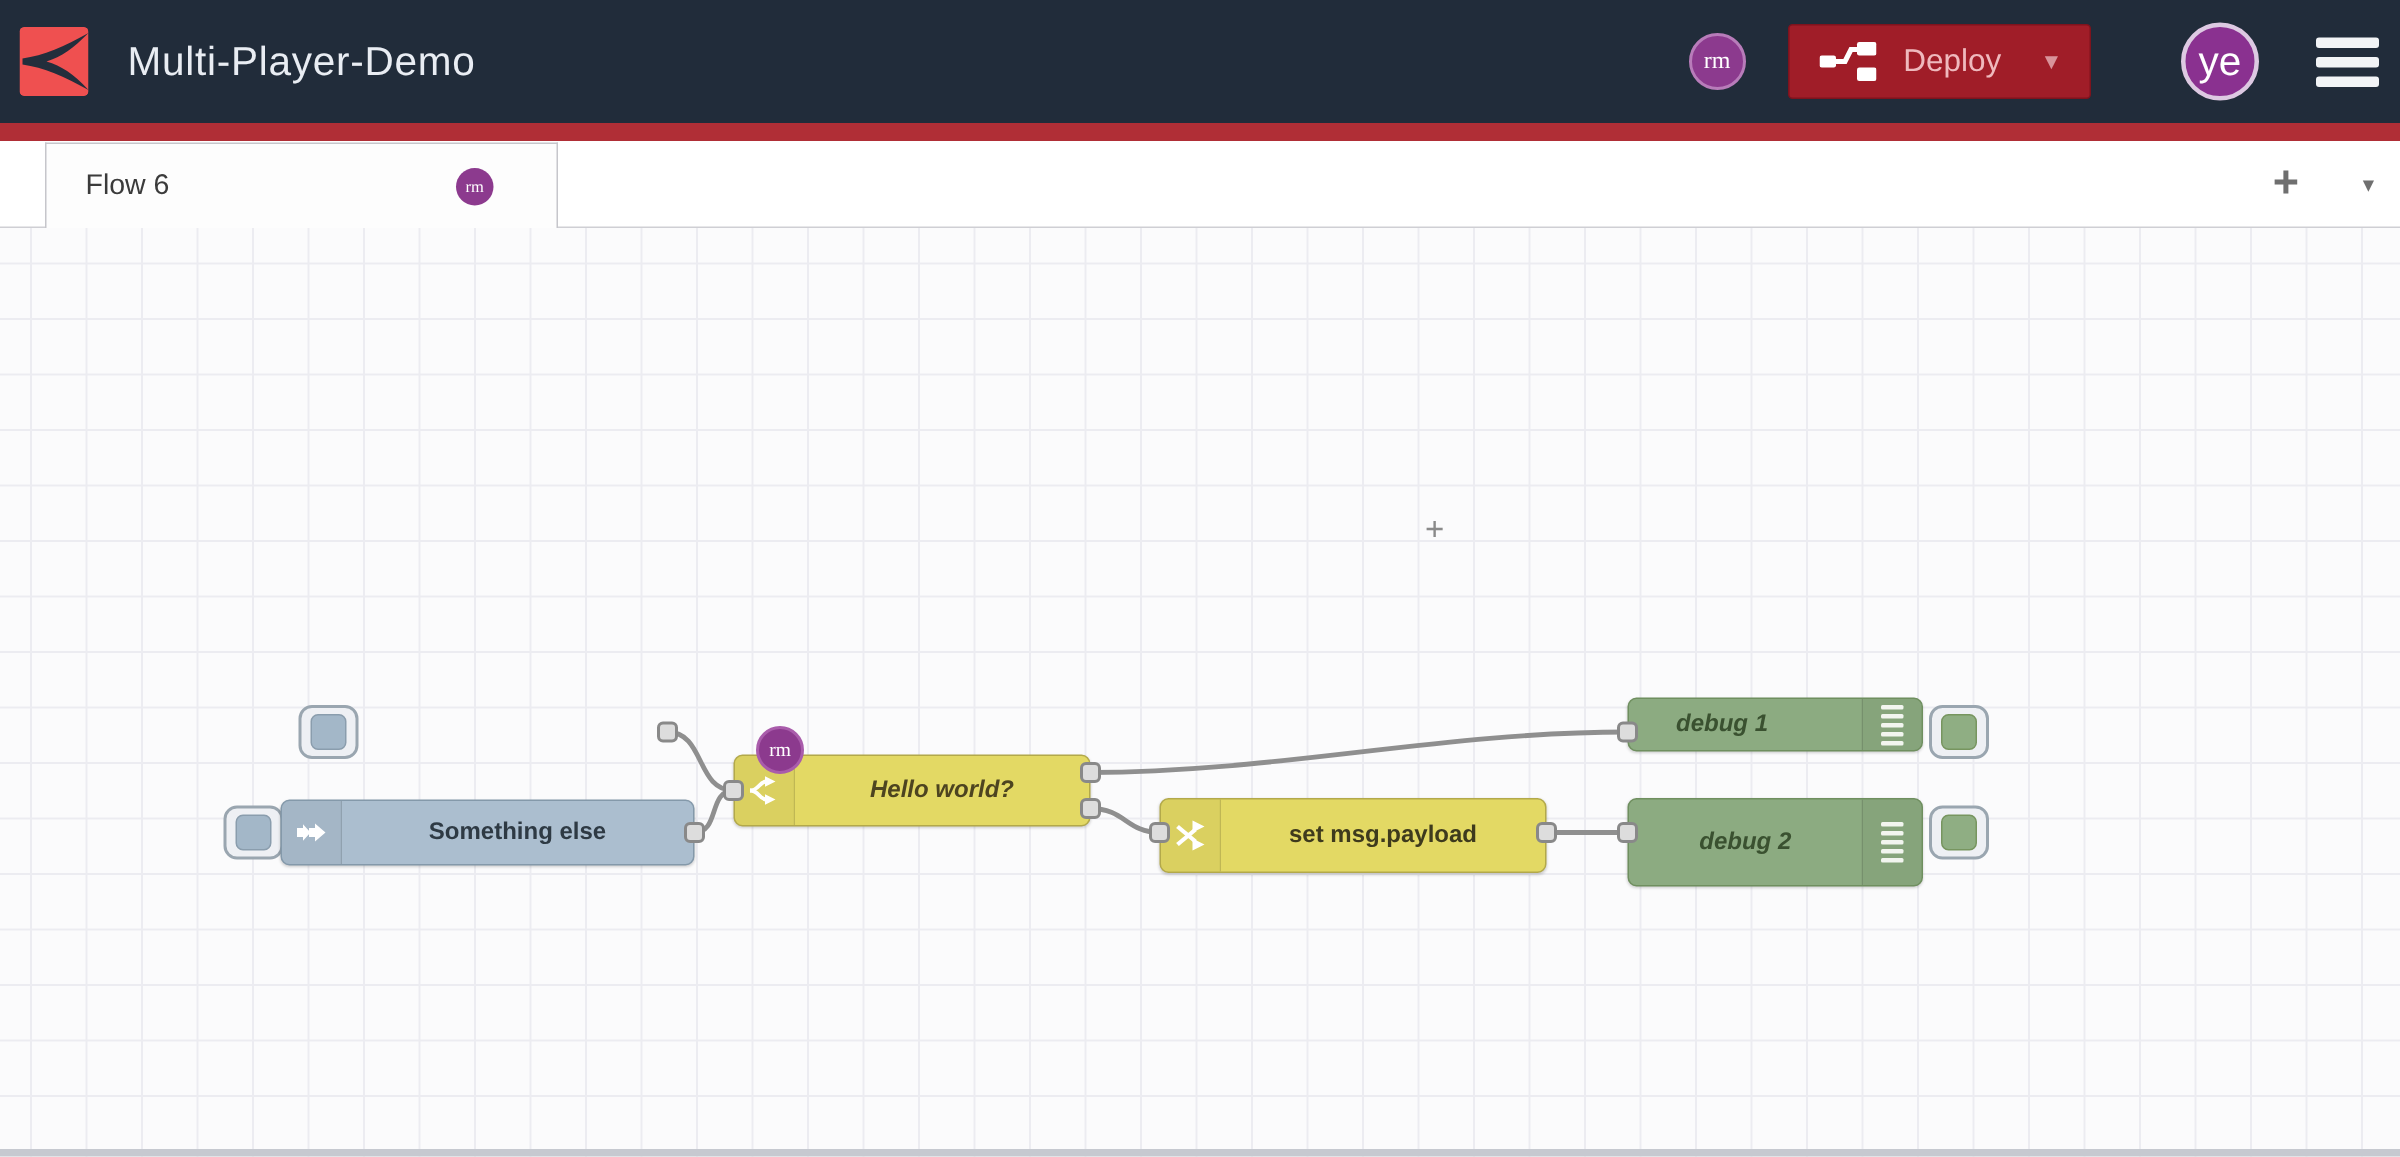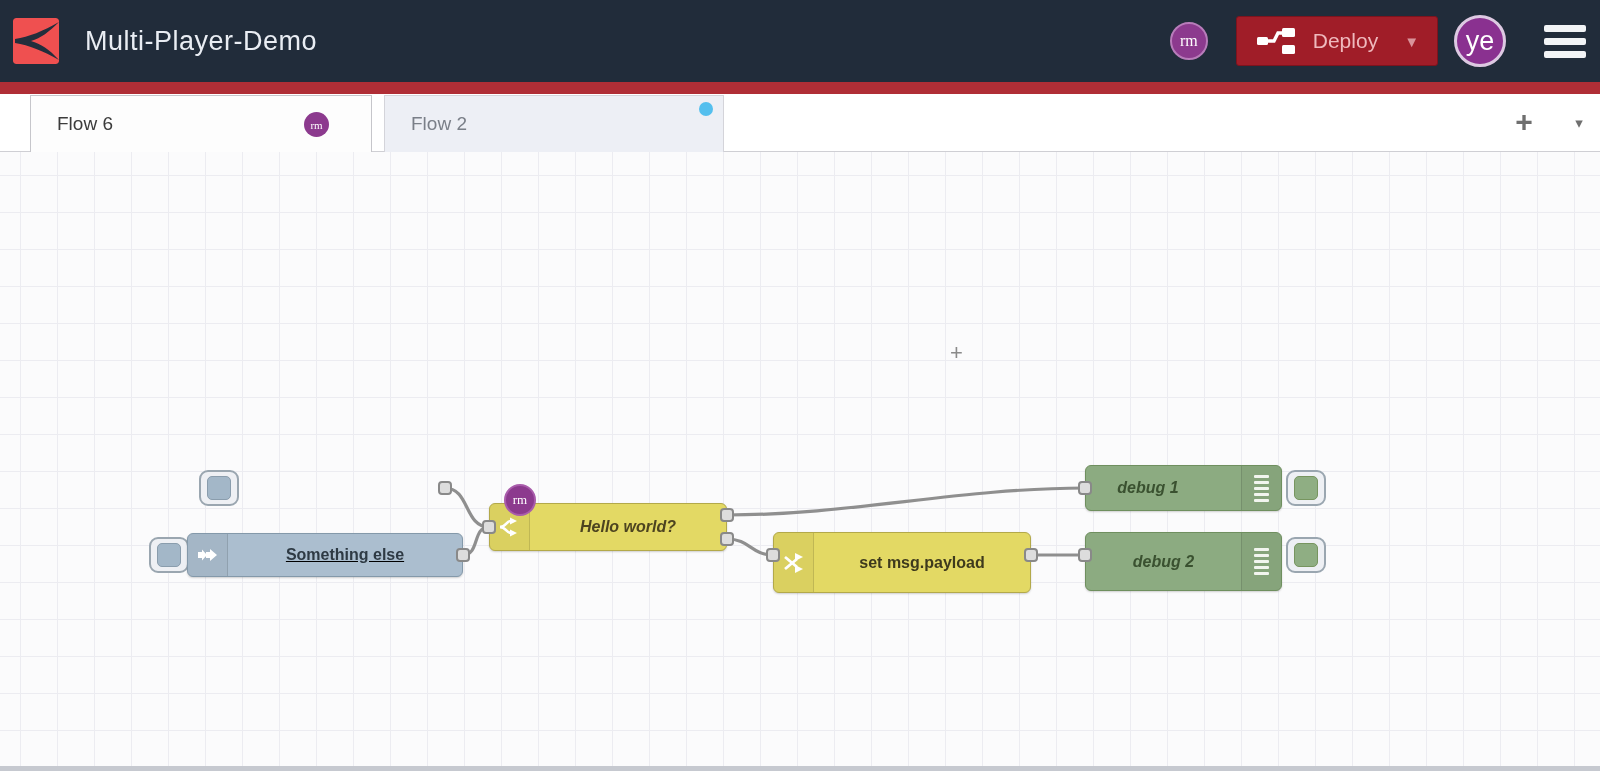--- a/index.html
+++ b/index.html
@@ -9,21 +9,21 @@
   
   .header{position:absolute;left:0;top:0;width:1600px;height:82px;background:#212c3a;
     display:flex;align-items:center;}
   .logo{width:46px;height:46px;margin-left:13px;border-radius:3px;flex:0 0 auto;}
   .app-title{color:#e9edf3;font-size:27px;font-weight:normal;margin-left:26px;letter-spacing:.5px;}
   .header-spacer{flex:1;}
   .avatar{border-radius:50%;display:flex;align-items:center;justify-content:center;color:#fff;}
   .avatar-rm{width:38px;height:38px;background:#8c3a8e;border:2px solid #b87cba;
     font-family:"Liberation Serif", serif;font-size:16px;margin-right:28px;}
   .deploy-btn{height:50px;background:#a01d28;border:1px solid #7e131d;border-radius:3px;
-    display:flex;align-items:center;padding:0 18px 0 20px;margin-right:16px;cursor:pointer;}
+    display:flex;align-items:center;padding:0 18px 0 20px;margin-right:60px;cursor:pointer;}
   .deploy-btn .dlabel{color:#efb9bd;font-size:21px;margin:0 26px 0 18px;}
   .deploy-caret{color:#d9939a;font-size:15px;}
   .avatar-ye{width:52px;height:52px;background:#8a3190;border:3px solid #ddc9e2;
     font-size:27px;margin-right:38px;}
   .hamburger{width:42px;margin-right:14px;display:flex;flex-direction:column;gap:6px;cursor:pointer;}
   .hamburger .bar{height:7px;background:#f2f4f6;border-radius:2px;}
 
   .red-divider{position:absolute;left:0;top:82px;width:1600px;height:12px;background:#b02e36;}
 
   
@@ -120,24 +120,20 @@
   </div>
 </div>
 
 <div class="red-divider"></div>
 
 <div class="tabbar">
   <div class="tab tab-active">
     <span class="tab-label">Flow 6</span>
     <span class="tab-badge">rm</span>
   </div>
-  <div class="tab tab-inactive">
-    <span class="tab-label">Flow 2</span>
-    <span class="activity-dot"></span>
-  </div>
   <div class="tab-add">+</div>
   <div class="tab-menu">▾</div>
 </div>
 
 <div class="canvas">
 
   <svg class="wires">
     <path d="M445,336 C470,336 464,375 489,375"></path>
     <path d="M463,403 C480,403 472,375 489,375"></path>
     <path d="M727,363 C850,363 960,336 1085,336"></path>
@@ -145,21 +141,21 @@
     <path d="M1031,403 C1050,403 1064,403 1085,403"></path>
   </svg>
 
   <div class="side-btn" style="left:199px;top:318px;">
     <div class="inner inner-inject"></div>
   </div>
 
   <div class="side-btn" style="left:149px;top:385px;">
     <div class="inner inner-inject"></div>
   </div>
-  <div class="node node-inject" style="left:187px;top:381px;width:276px;height:44px;text-decoration:underline;">
+  <div class="node node-inject" style="left:187px;top:381px;width:276px;height:44px;">
     <div class="icon-box icon-left">
       <svg width="24" height="24" viewBox="0 0 24 24">
         <path d="M2,9 L6,9 L6,6.5 L11,12 L6,17.5 L6,15 L2,15 Z" fill="#fff"></path>
         <path d="M10,9 L14,9 L14,6 L21,12 L14,18 L14,15 L10,15 Z" fill="#fff"></path>
       </svg>
     </div>
     <div class="node-label">Something else</div>
   </div>
 
   <div class="node node-yellow node-switch" style="left:489px;top:351px;width:238px;height:48px;">
@@ -168,33 +164,33 @@
         <path d="M2,12 C8,12 8,6 13,6" stroke="#fff" stroke-width="2.6" fill="none"></path>
         <path d="M2,12 C8,12 8,18 13,18" stroke="#fff" stroke-width="2.6" fill="none"></path>
         <path d="M12,2.5 L19,6 L12,9.5 Z" fill="#fff"></path>
         <path d="M12,14.5 L19,18 L12,21.5 Z" fill="#fff"></path>
       </svg>
     </div>
     <div class="node-label">Hello world?</div>
   </div>
   <div class="collab-badge" style="left:504px;top:332px;">rm</div>
 
-  <div class="node node-yellow node-change" style="left:773px;top:380px;width:258px;height:61px;">
+  <div class="node node-yellow node-change" style="left:773px;top:380px;width:258px;height:50px;">
     <div class="icon-box icon-left">
       <svg width="24" height="24" viewBox="0 0 24 24">
         <path d="M3,6 L15,16" stroke="#fff" stroke-width="2.8" fill="none"></path>
         <path d="M3,18 L15,8" stroke="#fff" stroke-width="2.8" fill="none"></path>
         <path d="M13,14 L21,18 L13,22 Z" fill="#fff"></path>
         <path d="M13,2 L21,6 L13,10 Z" fill="#fff"></path>
       </svg>
     </div>
     <div class="node-label">set msg.payload</div>
   </div>
 
-  <div class="node node-debug" style="left:1085px;top:313px;width:197px;height:46px;gap:31px;">
+  <div class="node node-debug" style="left:1085px;top:313px;width:197px;height:36px;gap:31px;">
     <div class="node-label">debug 1</div>
     <div class="icon-box icon-right">
       <div class="debug-lines">
         <div class="dl"></div>
           <div class="dl"></div>
           <div class="dl"></div>
           <div class="dl"></div>
           <div class="dl"></div>
       </div>
     </div>

